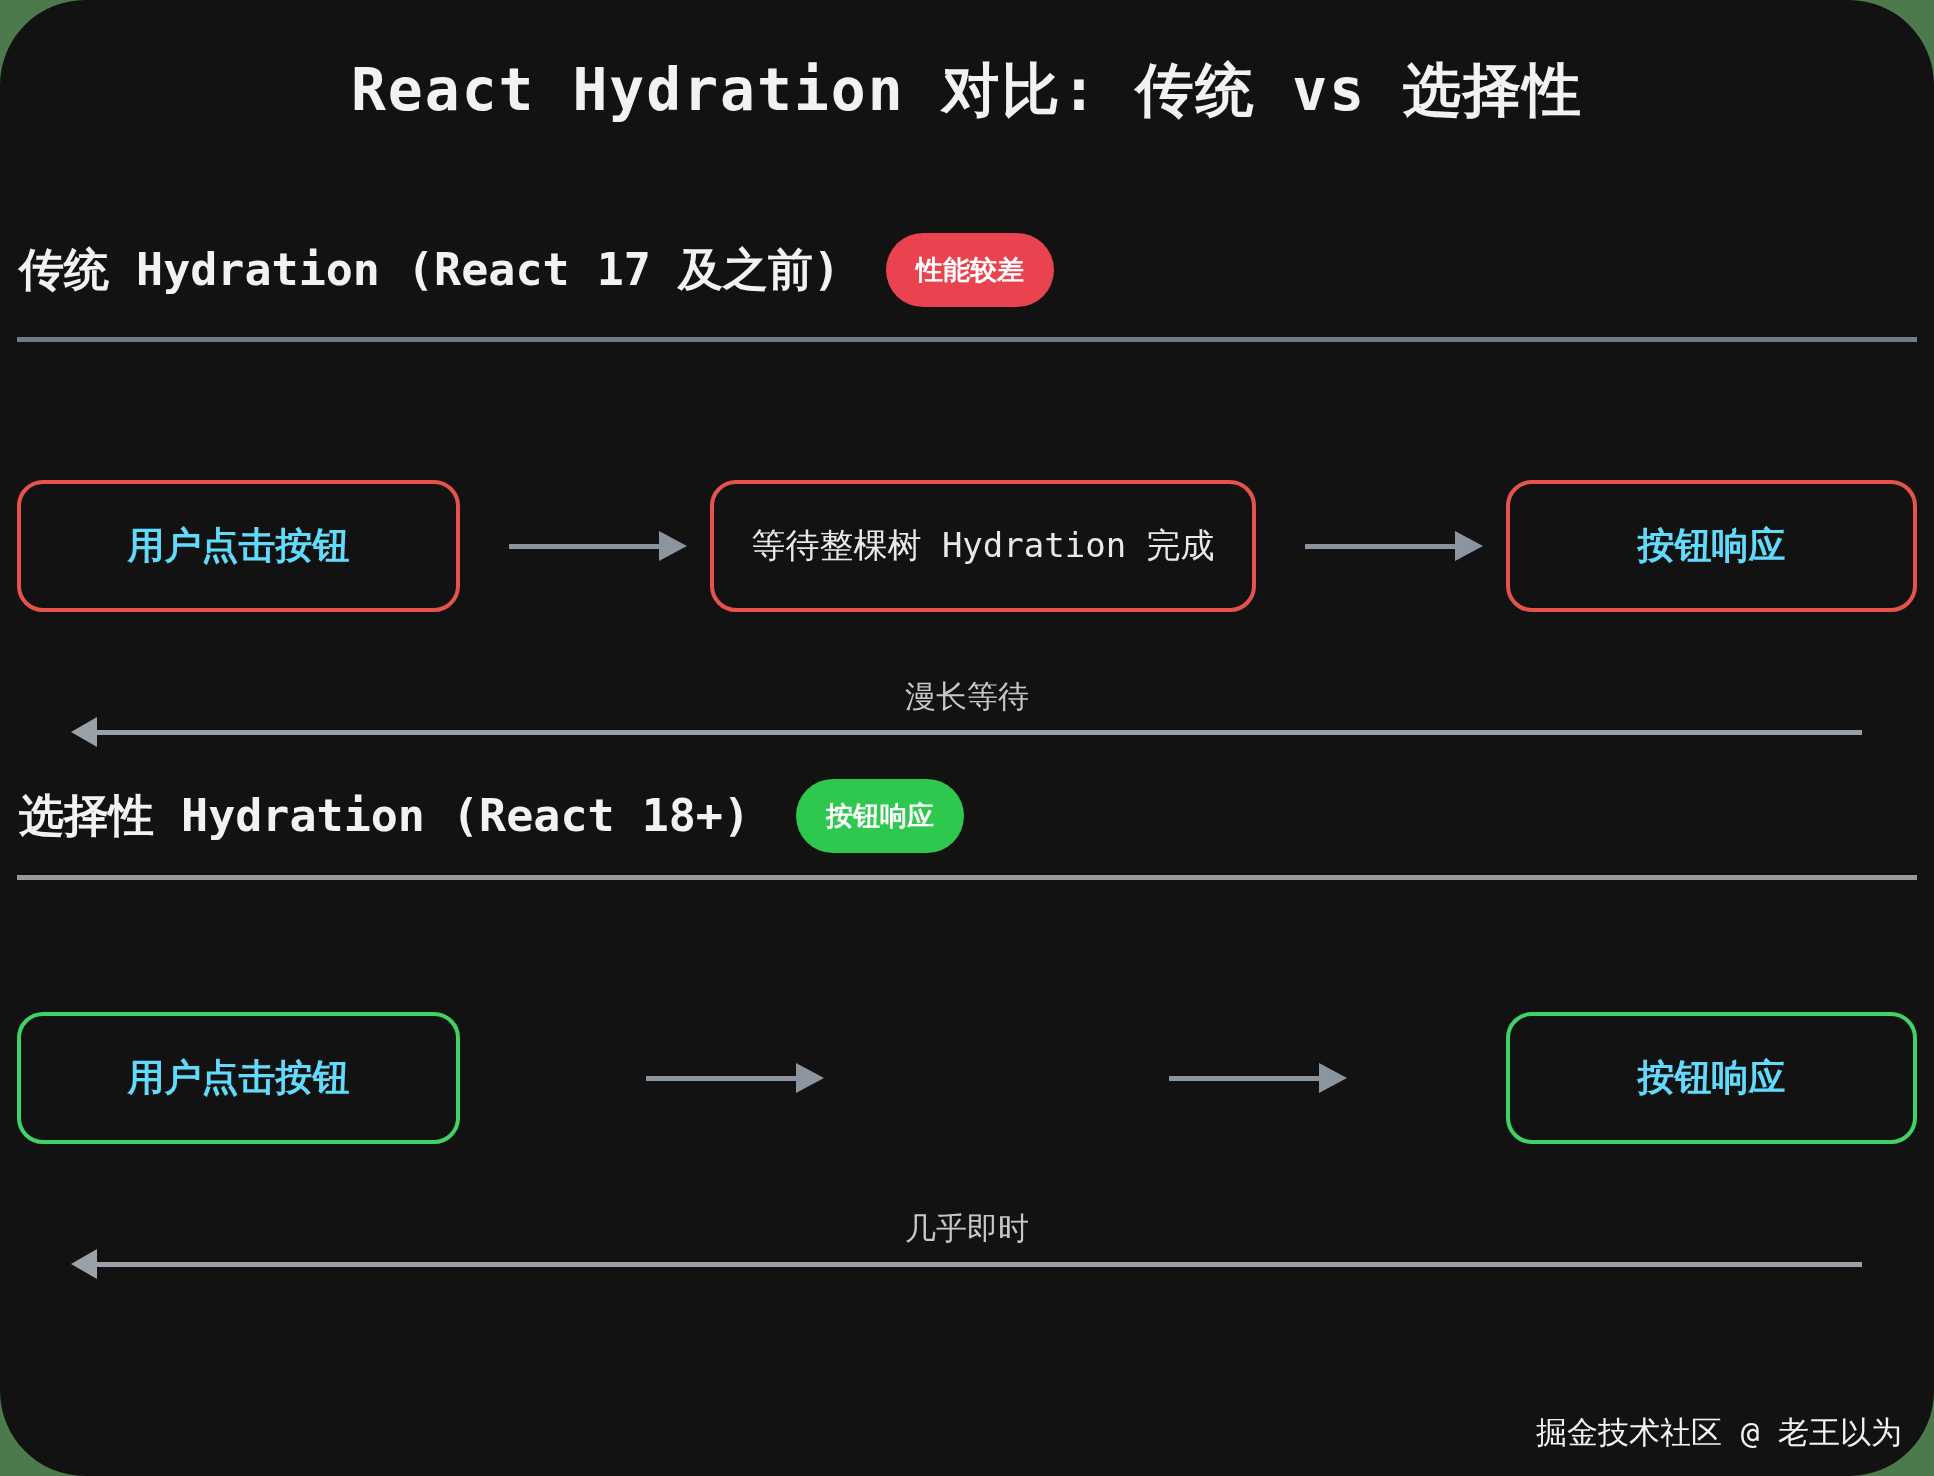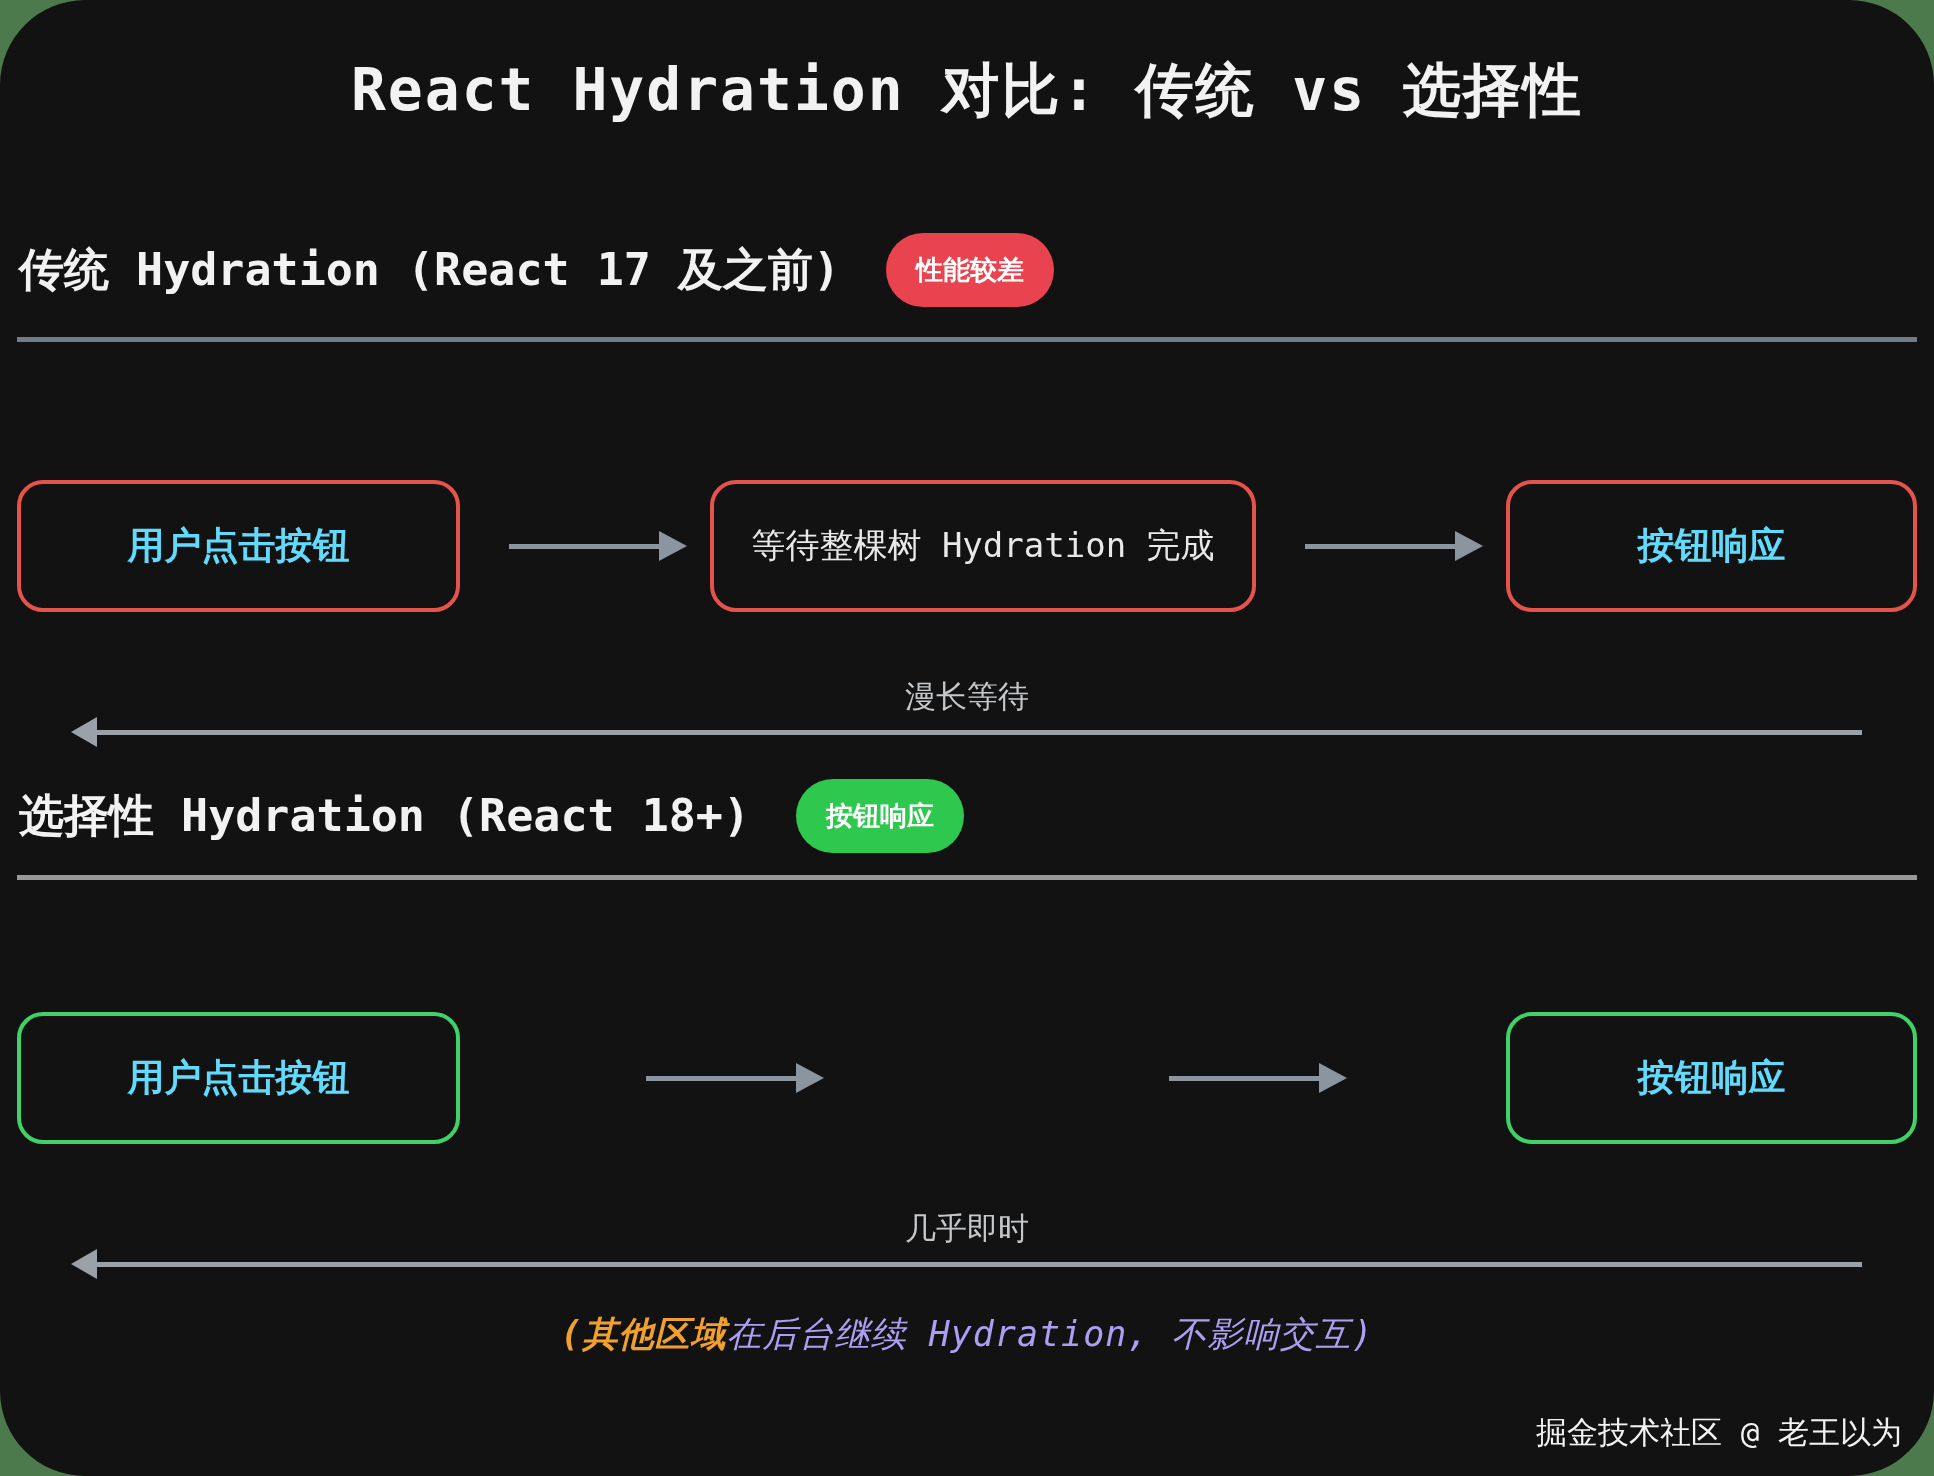--- a/index.html
+++ b/index.html
@@ -213,17 +213,16 @@
       <div class="shaft"></div>
     </div>
     <div class="flow-box right">
       <span class="box-label-blue">按钮响应</span>
     </div>
   </div>
 
   <div class="return-label">几乎即时</div>
   <div class="return-line"></div>
 
-  <div class="note"><span class="orange">(其他区域</span><span class="purple">在后台继续 Hydration, 不影响交互)</span></div>
 
   <div class="credit">掘金技术社区 @ 老王以为</div>
 
 </div>
 
 </body></html>

